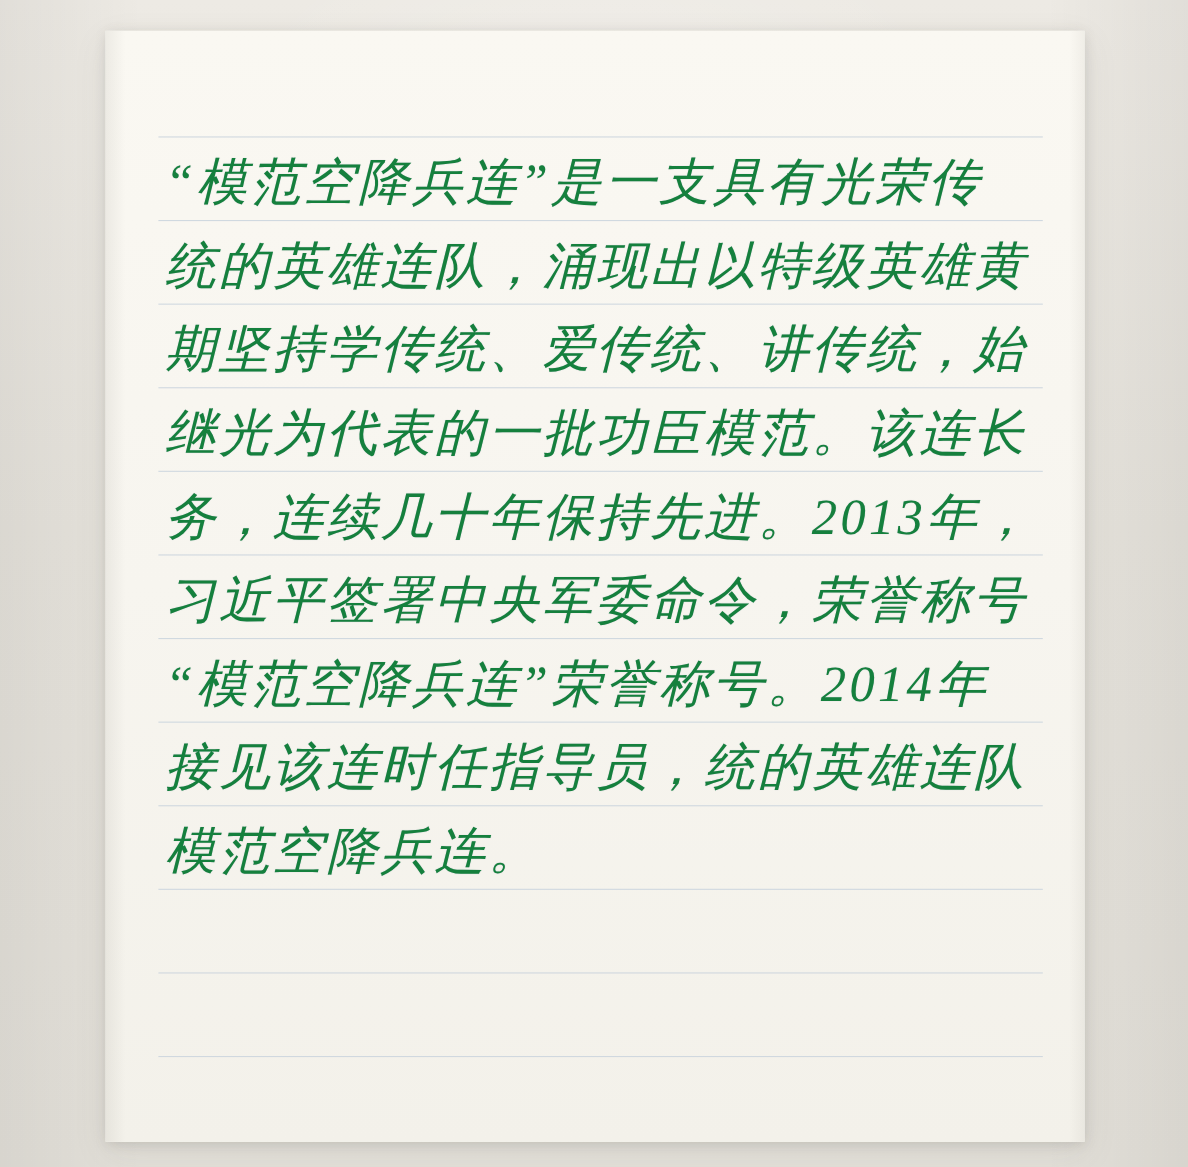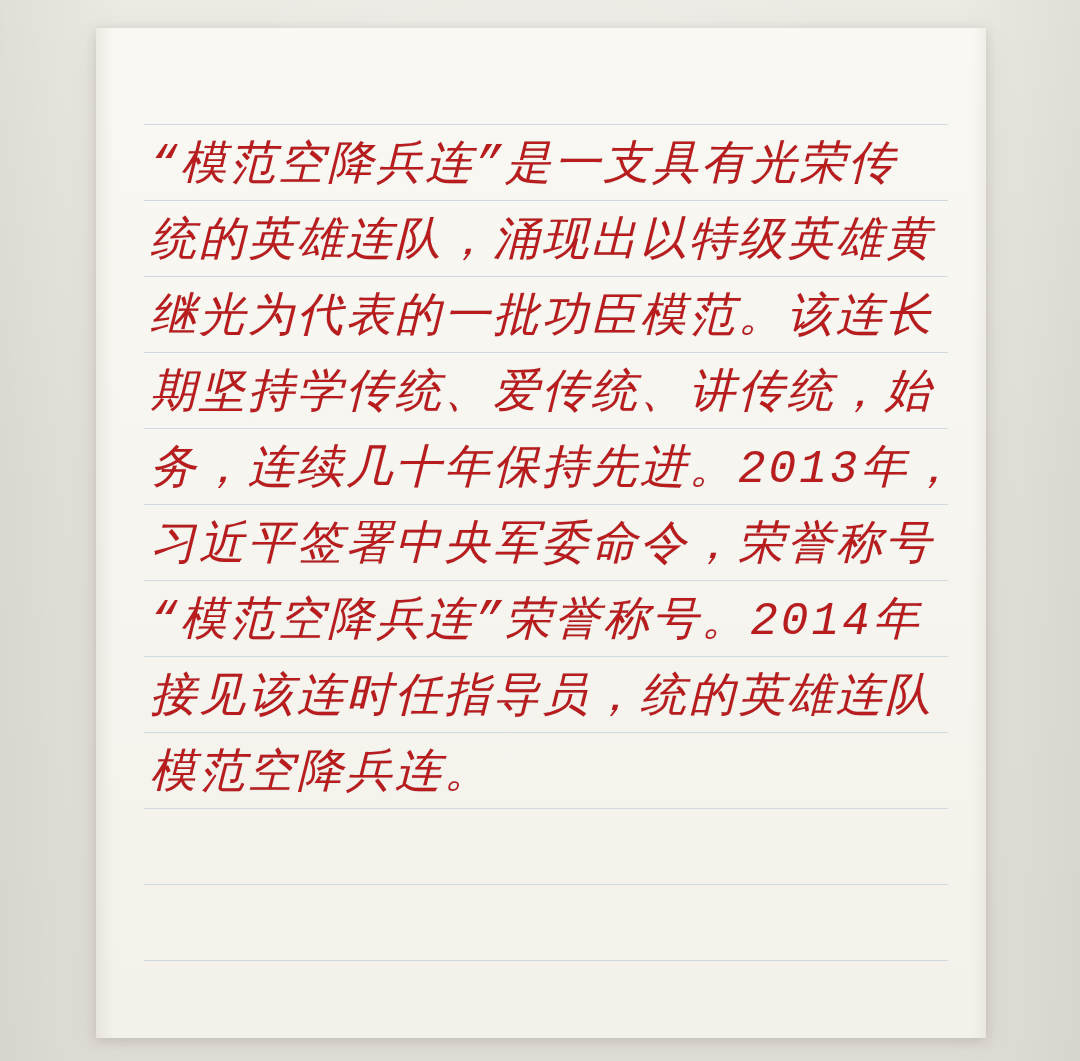--- a/index.html
+++ b/index.html
@@ -74,22 +74,22 @@
   
   .writing {
     position: absolute;
     left: 54px;
     right: 44px;
     top: 100px;
   }
   .line {
     height: 76px;
     line-height: 76px;
-    color: #b91c1c;
-    font-family: Liberation Mono, monospace;
+    color: #15803d;
+    font-family: Liberation Serif, serif;
     font-size: 46px;
     letter-spacing: 3px;
     white-space: nowrap;
     font-style: italic;
     text-shadow: 0 0 1px rgba(44,63,122,0.25);
   }
 
   
   .line.last {
     letter-spacing: 3px;
@@ -133,22 +133,22 @@
       <div class="rule" style="top:628px"></div>
       <div class="rule" style="top:704px"></div>
       <div class="rule" style="top:780px"></div>
       <div class="rule" style="top:856px"></div>
       <div class="rule" style="top:932px"></div>
     </div>
 
     <div class="writing">
       <div class="line">“模范空降兵连”是一支具有光荣传</div>
       <div class="line">统的英雄连队，涌现出以特级英雄黄</div>
+      <div class="line">期坚持学传统、爱传统、讲传统，始</div>
       <div class="line">继光为代表的一批功臣模范。该连长</div>
-      <div class="line">期坚持学传统、爱传统、讲传统，始</div>
       <div class="line">务，连续几十年保持先进。2013年，</div>
       <div class="line">习近平签署中央军委命令，荣誉称号</div>
       <div class="line">“模范空降兵连”荣誉称号。2014年</div>
       <div class="line">接见该连时任指导员，统的英雄连队</div>
       <div class="line last">模范空降兵连。</div>
     </div>
   </div>
 </div>
 
 </body></html>

